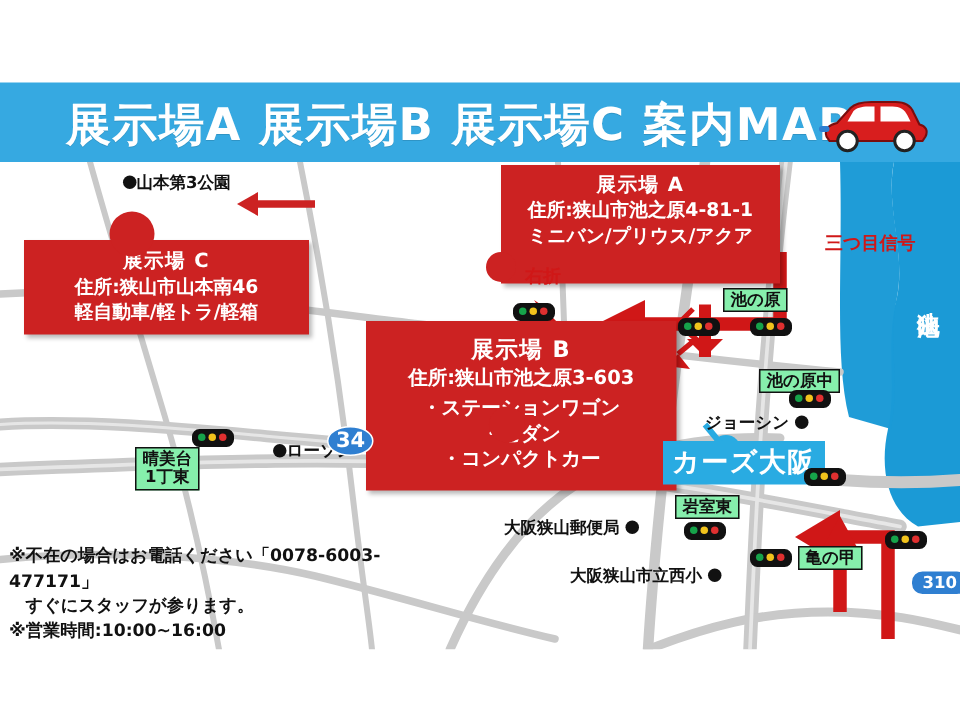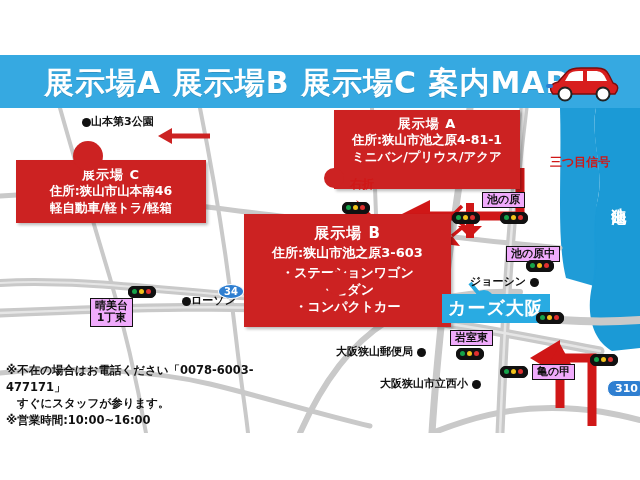--- a/index.html
+++ b/index.html
@@ -46,38 +46,38 @@
   #callout-b .ttl{font-size:15px;}
   #callout-b .addr{font-size:13px;margin-bottom:3px;}
   #callout-b .line{font-size:13px;}
 
   
   .lm{position:absolute;font-size:11px;font-weight:bold;color:#111;white-space:nowrap;}
   .lm .dot{display:inline-block;width:9px;height:9px;border-radius:50%;background:#111;vertical-align:middle;}
 
   
   .xbox{
-    position:absolute;background:#f0abfc;border:1.5px solid #111;color:#111;
+    position:absolute;background:#86efac;border:1.5px solid #111;color:#111;
     font-size:11px;font-weight:bold;padding:1px 4px;line-height:1.12;
     text-align:center;white-space:nowrap;
   }
 
   
   .sig{
     position:absolute;width:26px;height:10px;border-radius:5px;
     background:#111;border:1px solid #111;
   }
   .sig i{position:absolute;top:2px;width:5px;height:5px;border-radius:50%;display:block;}
   .sig i.g{left:3px;background:#16a34a;}
   .sig i.y{left:10px;background:#f2c31c;}
   .sig i.r{left:17px;background:#e03030;}
 
   
   .shield{
-    position:absolute;background:#2f7fd1;color:#fff;font-size:10px;font-weight:bold;
+    position:absolute;background:#2f7fd1;color:#fff;font-size:14px;font-weight:bold;
     border-radius:50%/50%;padding:1px 5px;text-align:center;
     border:1.5px solid #ffffff;
   }
   .shield.wide{border-radius:8px;padding:1px 7px;font-size:11px;margin-left:31px;}
 
   
   .shop{
     position:absolute;background:#29abe2;color:#ffffff;font-weight:bold;
     font-size:18px;letter-spacing:1px;padding:2px 6px 3px;white-space:nowrap;
   }

